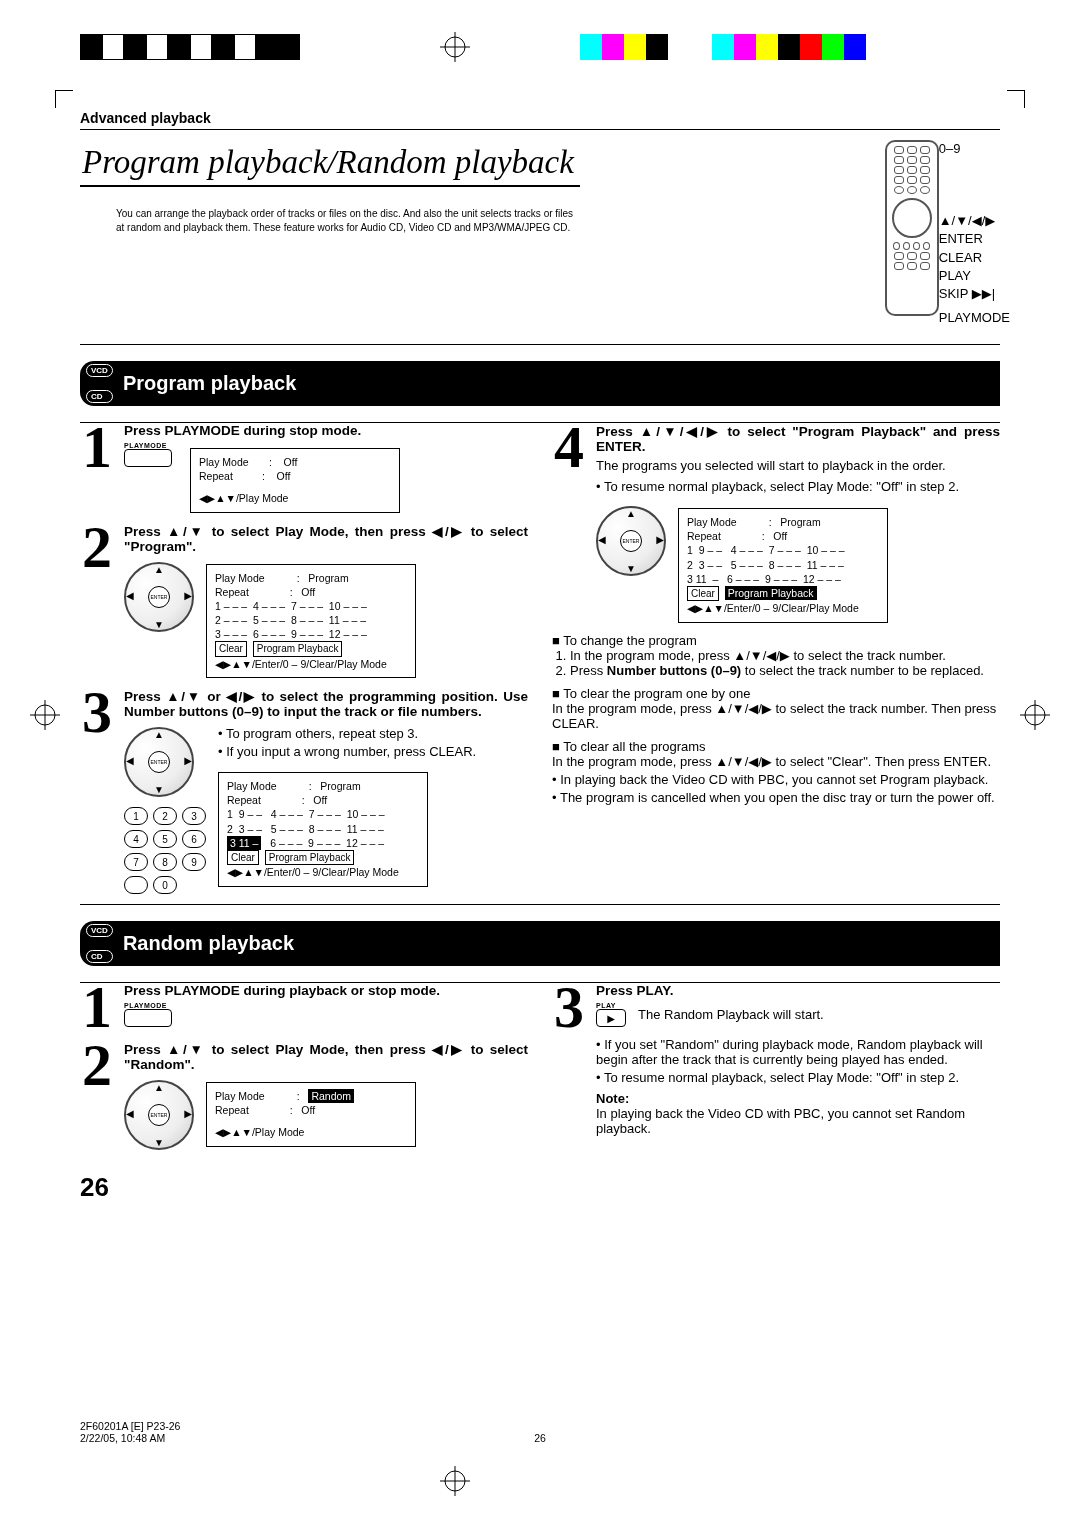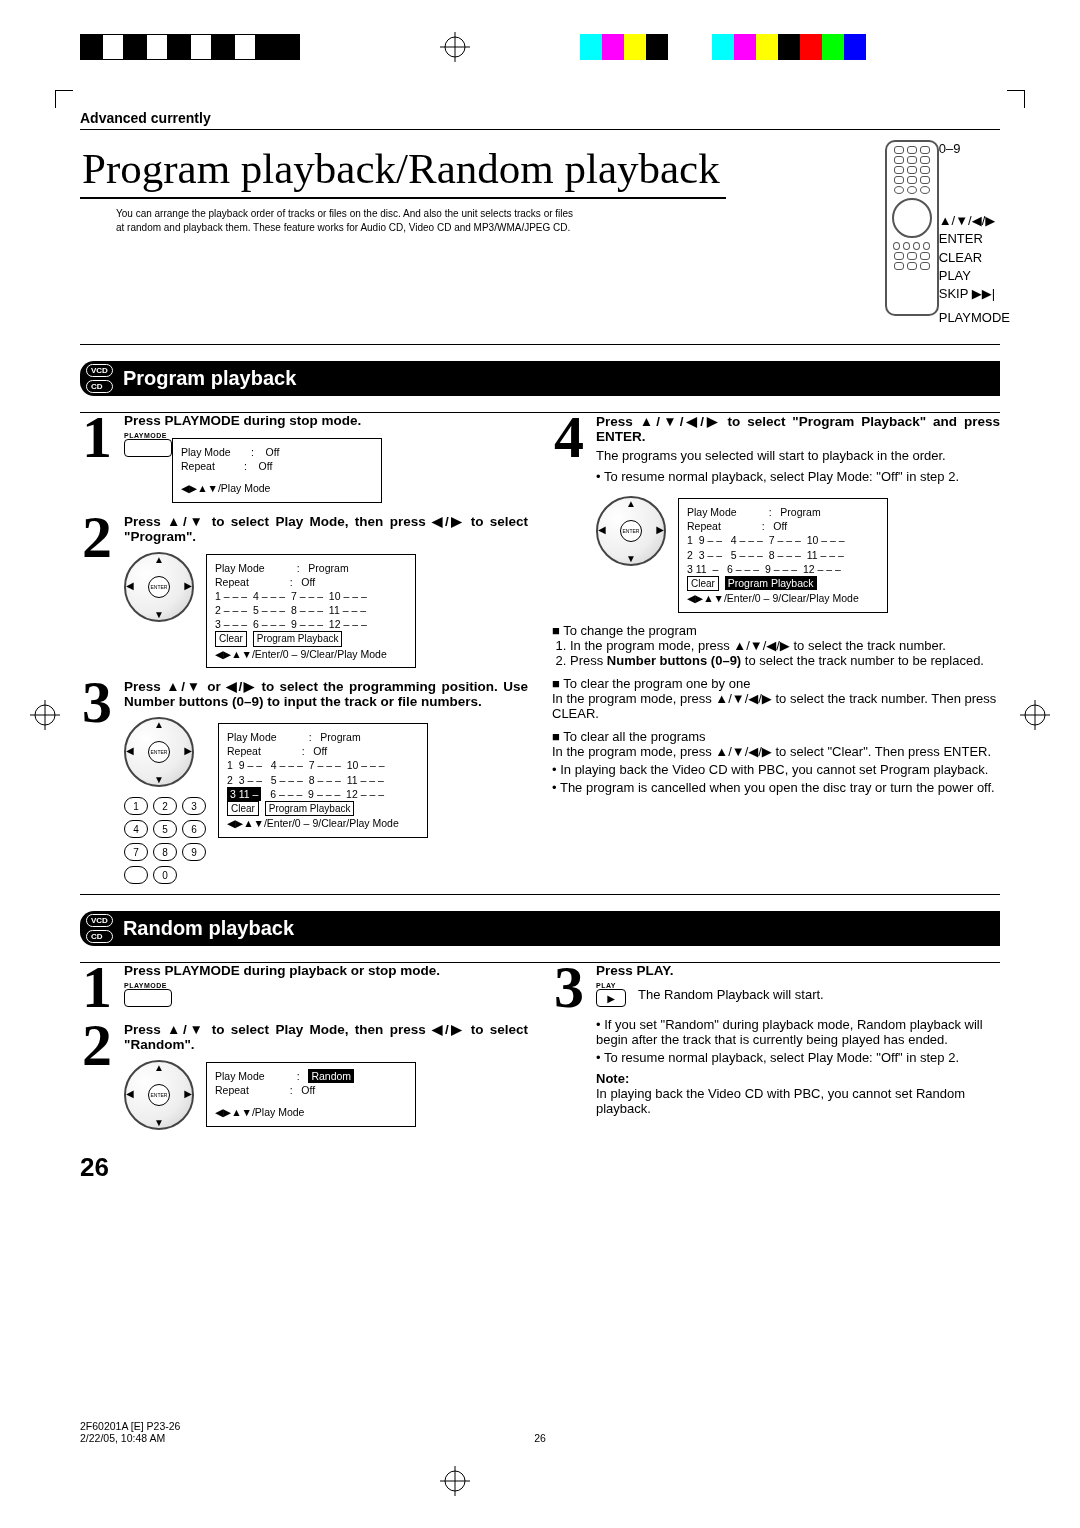--- a/index.html
+++ b/index.html
@@ -32,24 +32,25 @@
   .section-header {
     font-size: 14px;
     font-weight: bold;
     border-bottom: 1px solid #000;
     padding-bottom: 3px;
     margin-bottom: 12px;
   }
   .title-row { display:flex; align-items:flex-start; }
   .title {
     font-family: "Times New Roman", serif;
-    font-size: 43px;
+    font-style: italic;
+    font-size: 33px;
     border-bottom: 2px solid #000;
     padding: 2px 6px 4px 2px;
-    margin-bottom: 8px;
+    margin-bottom: 20px;
     flex: 0 0 auto;
   }
   .intro { font-size: 10px; line-height: 1.35; max-width: 460px; margin-left: 36px; }
   .remote-block { position:absolute; top: 40px; right: 0; display:flex; align-items:flex-start; }
   .remote {
     width: 54px; height: 176px; border: 2px solid #555; border-radius: 10px;
     background: #fff; padding: 4px; display:flex; flex-direction:column; gap:2px; align-items:center;
   }
   .remote .row { display:flex; gap:3px; }
   .remote .btn { width:10px; height:8px; border:1px solid #555; border-radius:3px; }
@@ -59,21 +60,21 @@
   .band {
     display:flex; align-items:center;
     background:#000; color:#fff;
     border-radius: 14px 0 0 14px;
     padding: 3px 10px 3px 6px;
     margin: 14px 0 14px 0;
     font-size: 20px; font-weight: bold;
     position:relative;
   }
   .band::after { content:""; flex:1 1 auto; }
-  .band .badges { display:flex; flex-direction:column; gap:3px; margin-right:10px; }
+  .band .badges { display:flex; flex-direction:column; gap:13px; margin-right:10px; }
   .badge {
     display:inline-block; border:1.5px solid #fff; border-radius: 9px;
     font-size:8px; font-weight:bold; padding:0 4px; line-height:11px; color:#fff;
   }
 
   .cols { display:flex; gap:24px; }
   .col { flex:1 1 50%; }
 
   .step { display:flex; gap:10px; margin-bottom:10px; }
   .stepnum {
@@ -175,21 +176,21 @@
     <svg viewBox="0 0 30 30">
       <circle cx="15" cy="15" r="10" fill="none" stroke="#000"></circle>
       <line x1="15" y1="0" x2="15" y2="30" stroke="#000"></line>
       <line x1="0" y1="15" x2="30" y2="15" stroke="#000"></line>
     </svg>
   </div>
 <div class="crop tl"></div>
 <div class="crop tr"></div>
 
 <div class="page">
-  <div class="section-header">Advanced currently</div>
+  <div class="section-header">Advanced playback</div>
 
   <div class="title-row">
     <div>
       <div class="title">Program playback/Random playback</div>
       <div class="intro">You can arrange the playback order of tracks or files on the disc. And also the unit selects tracks or files at random and playback them. These feature works for Audio CD, Video CD and MP3/WMA/JPEG CD.</div>
     </div>
   </div>
 
   <div class="remote-block">
     <div class="remote">
@@ -260,21 +261,21 @@
     </div>
 
   <div class="cols">
 
     <div class="col">
 
       <div class="step">
         <div class="stepnum">1</div>
         <div class="stepbody">
           <div class="step-title">Press PLAYMODE during stop mode.</div>
-          <div style="display:flex; align-items:flex-start;">
+          <div style="display:flex; gap:18px; align-items:flex-start;">
             <div>
               <div class="playmode-lbl">PLAYMODE</div>
               <div class="playmode-btn"></div>
             </div>
             <div class="osd">
               <div class="row">Play Mode       :    Off</div>
               <div class="row">Repeat          :    Off</div>
               <div class="row" style="margin-top:8px">◀▶▲▼/Play Mode</div>
             </div>
           </div>
@@ -330,20 +331,24 @@
                   <span>6</span>
                 <span>7</span>
                   <span>8</span>
                   <span>9</span>
                 <span></span>
                   <span>0</span>
                   <span style="border:none"></span>
               </div>
             </div>
             <div>
+              <ul class="blist">
+                <li>To program others, repeat step 3.</li>
+                <li><span>If you input a wrong number, press CLEAR.</span></li>
+              </ul>
               <div class="osd" style="margin-top:10px">
                 <div class="row">Play Mode           :   Program</div>
                 <div class="row">Repeat              :   Off</div>
                 <div class="row">1  9 – –   4 – – –  7 – – –  10 – – –</div>
                 <div class="row">2  3 – –   5 – – –  8 – – –  11 – – –</div>
                 <div class="row"><span class="hl">3 11 –</span><span>   6 – – –  9 – – –  12 – – –</span></div>
                 <div><span class="boxed">Clear</span>&nbsp;&nbsp;<span class="boxed">Program Playback</span></div>
                 <div class="row">◀▶▲▼/Enter/0 – 9/Clear/Play Mode</div>
               </div>
             </div>

